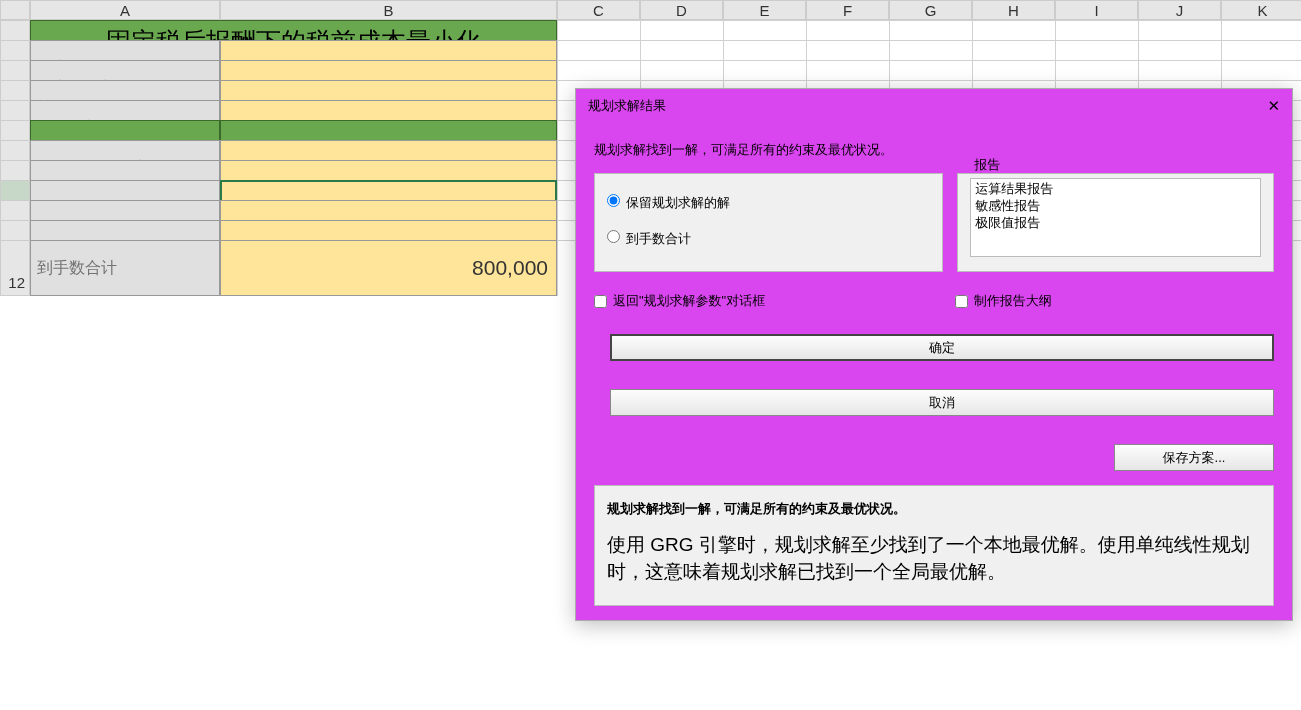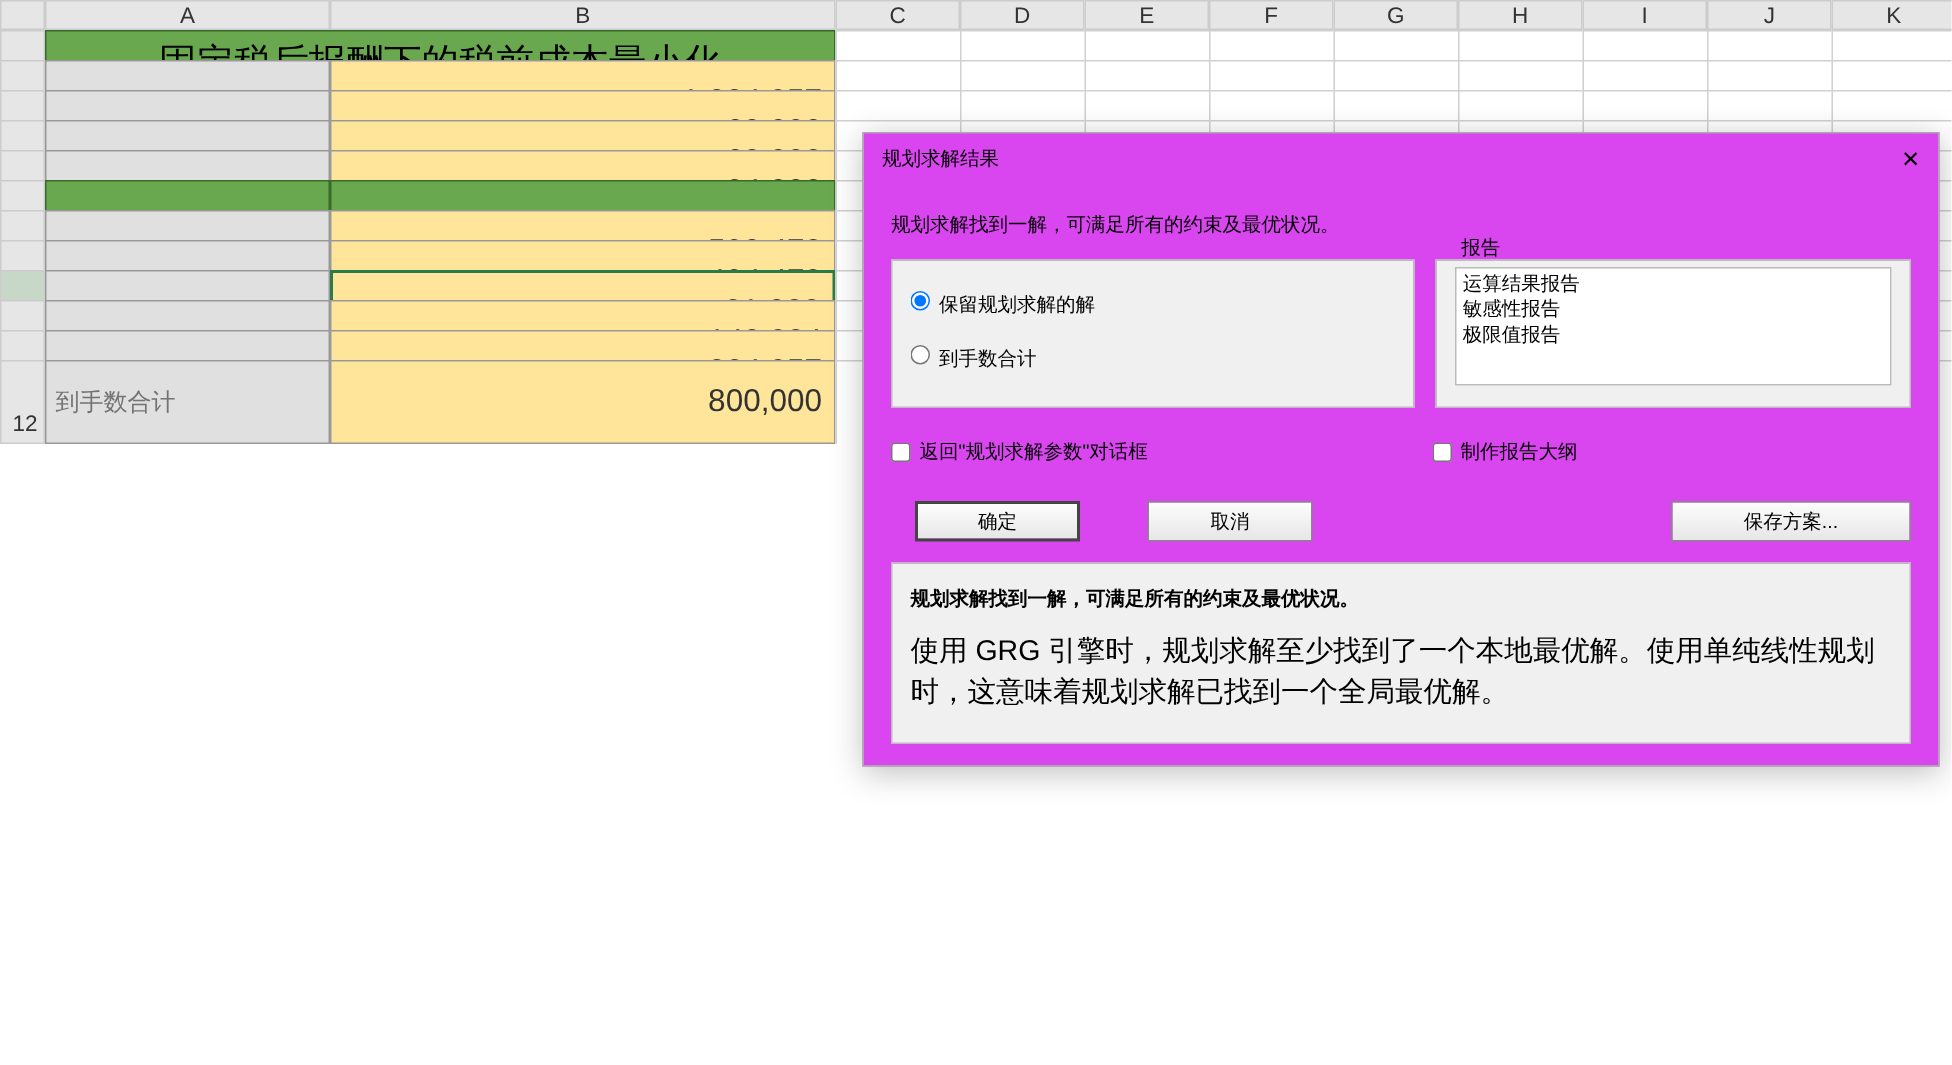--- a/index.html
+++ b/index.html
@@ -27,21 +27,21 @@
 .dlg-msg { margin: 10px 0 14px 0; font-size: 13px; }
 .panels { display: flex; gap: 14px; }
 .fieldset { border: 1px solid #bbb; padding: 14px 12px; flex: 1; background: #f0f0f0; }
 .fieldset.report { position: relative; }
 .report-label { position: absolute; top: -18px; left: 16px; font-size: 13px; }
 .reportlist { background: #fff; border: 1px solid #bbb; padding: 2px 4px; height: 79px; line-height: 1.3; font-size: 13px; margin-top: -10px; }
 .radio-row { display: flex; align-items: flex-start; gap: 6px; margin: 6px 0 18px 0; font-size: 13px; }
 .radio-row input { margin: 0; }
 .chk-row { display: flex; align-items: center; gap: 6px; margin-top: 20px; font-size: 13px; }
 .chk-wrap { flex: 1; display: flex; gap: 6px; align-items: center; }
-.btnrow { display: flex; gap: 45px; margin: 24px 0 14px 16px; }
+.btnrow { display: flex; gap: 28px; margin: 24px 0 14px 16px; flex-direction: column; }
 .btn { min-width: 110px; height: 27px; border: 1px solid #888; background: linear-gradient(#fdfdfd,#e6e6e6); cursor: pointer; font-size: 13px; font-family: inherit; }
 .btn.def { border: 2px solid #444; }
 .btn.save { margin-left: auto; }
 .resultbox { border: 1px solid #bbb; padding: 14px 12px 20px 12px; background: #f0f0f0; }
 .resultbox .bold { font-weight: bold; font-size: 13px; margin-bottom: 14px; }
 .resultbox .detail { font-size: 19px; line-height: 1.4; }
 </style>
 </head>
 <body>
 

